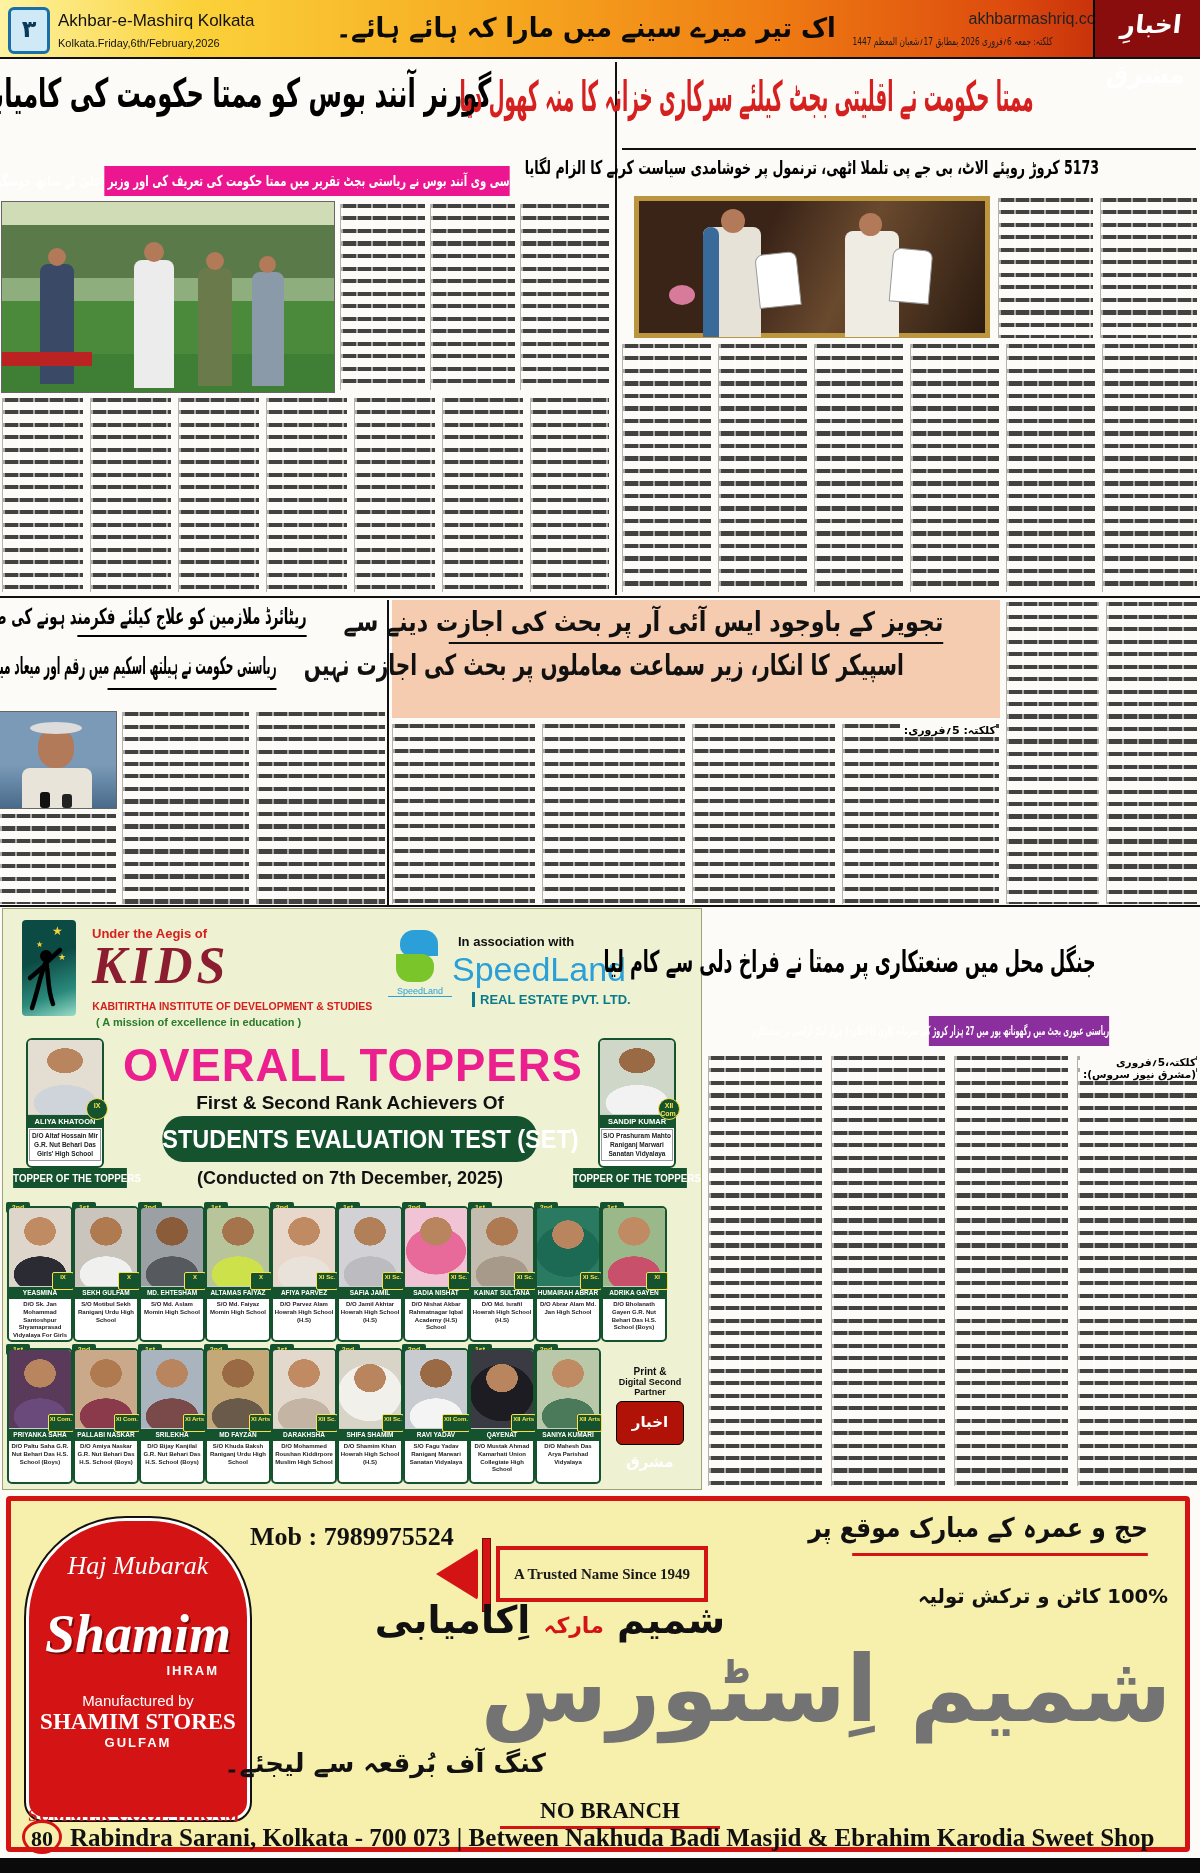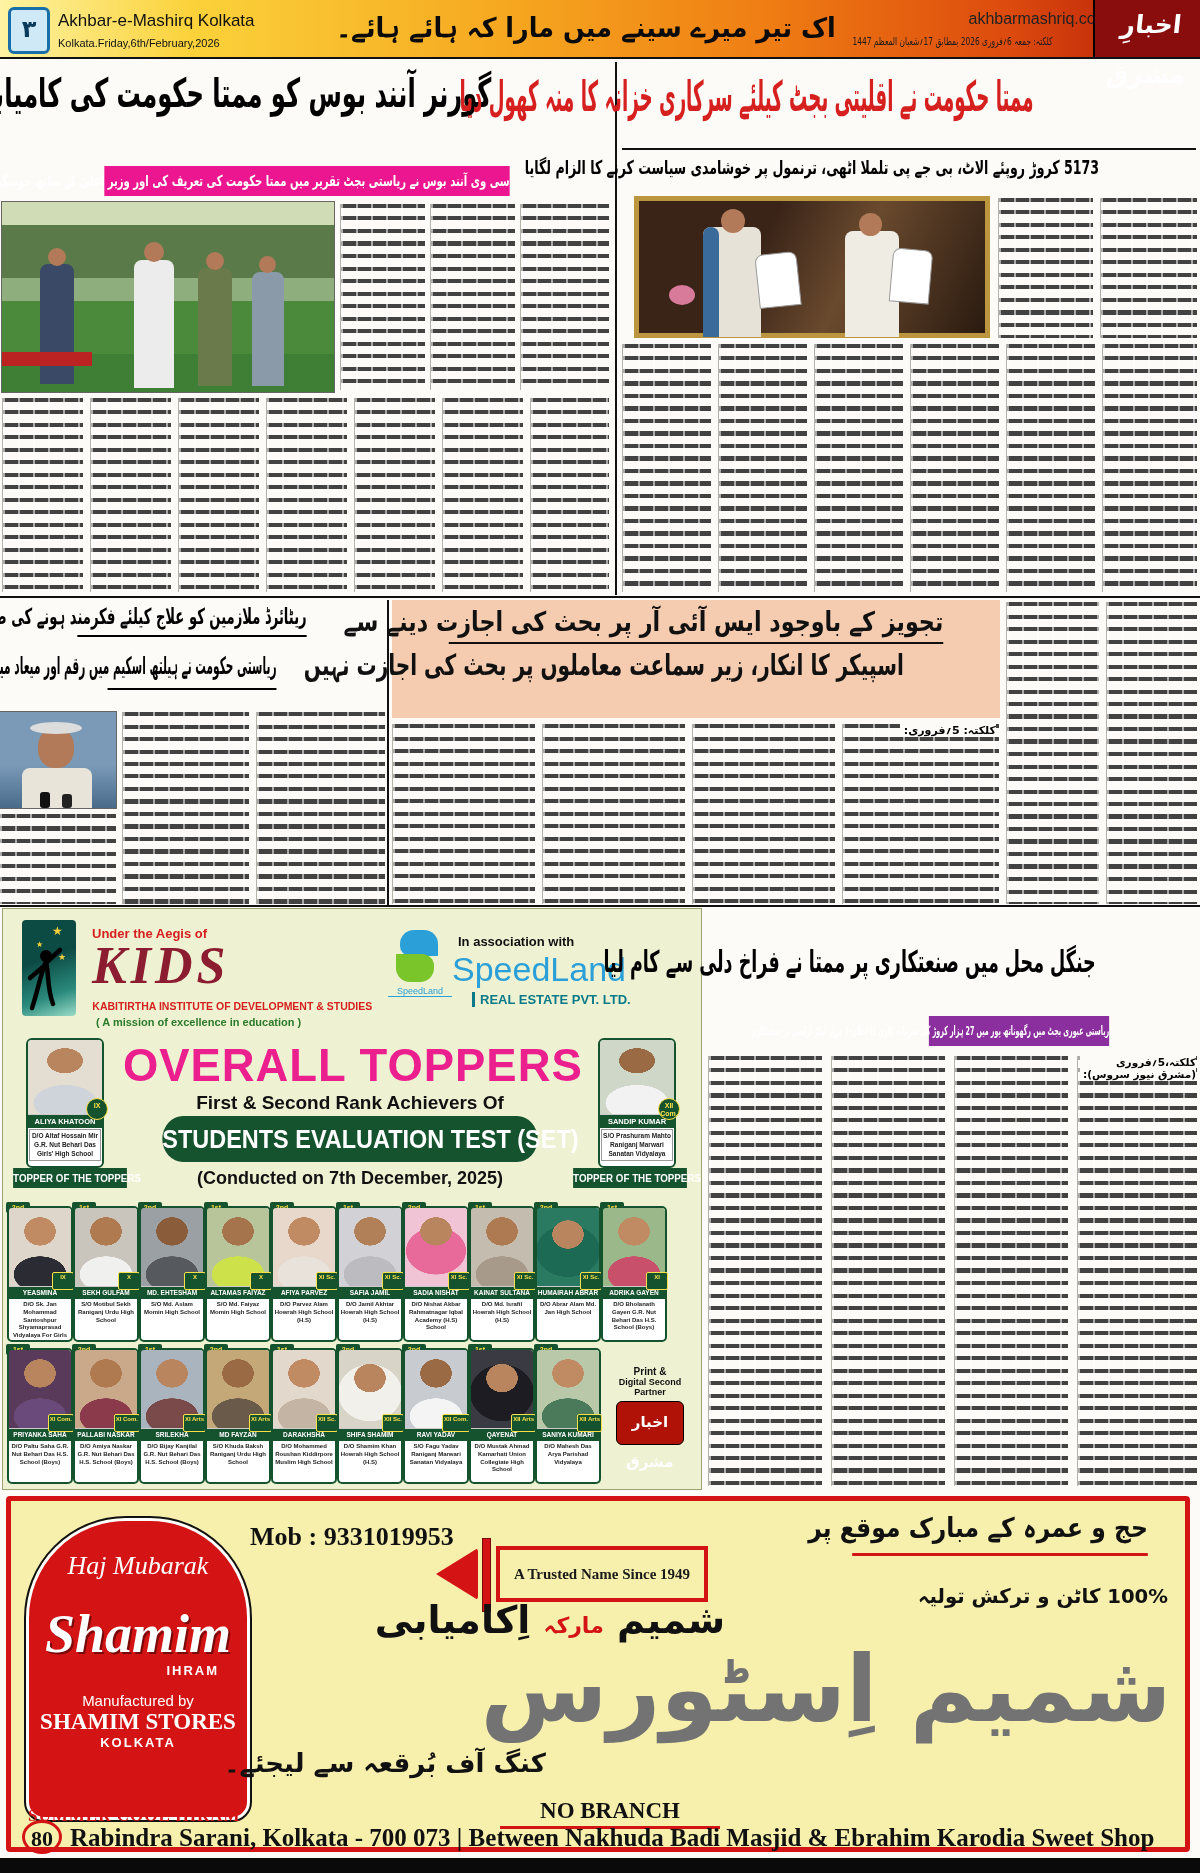--- a/index.html
+++ b/index.html
@@ -361,24 +361,24 @@
   <div class="abs urdu" style="left:1080px;top:1056px;width:116px;font-size:10.5px;font-weight:bold;background:#fcfbf7;">کلکتہ،5؍فروری (مشرق نیوز سروس):</div>
 
   <div id="shambox" class="abs"></div>
 
   <div id="hajlogo" class="abs">
     <div class="serif" style="margin-top:30px;font-size:26px;font-style:italic;">Haj Mubarak</div>
     <div class="serif" style="font-size:54px;font-style:italic;font-weight:bold;line-height:1.05;text-shadow:2px 2px 0 #7a0a0a;margin-top:25px;">Shamim</div>
     <div style="font-size:13px;font-weight:bold;letter-spacing:2px;text-align:right;padding-right:28px;">IHRAM</div>
     <div style="margin-top:14px;font-size:15px;">Manufactured by</div>
     <div class="serif" style="font-size:23px;font-weight:bold;">SHAMIM STORES</div>
-    <div style="font-size:13px;font-weight:bold;letter-spacing:2px;">KOLKATA</div>
-  </div>
-
-  <div class="abs serif" style="left:250px;top:1522px;font-size:26px;font-weight:bold;color:#111;">Mob : 9331019953</div>
+    <div style="font-size:13px;font-weight:bold;letter-spacing:2px;">GULFAM</div>
+  </div>
+
+  <div class="abs serif" style="left:250px;top:1522px;font-size:26px;font-weight:bold;color:#111;">Mob : 7989975524</div>
 
   <div class="abs" style="left:436px;top:1548px;width:0;height:0;border-top:26px solid transparent;border-bottom:26px solid transparent;border-right:42px solid #d41414;border-radius:4px;"></div>
   <div class="abs" style="left:482px;top:1538px;width:7px;height:72px;background:#d41414;border:1px solid #7a0a0a;"></div>
   <div class="abs" style="left:496px;top:1546px;width:212px;height:56px;border:4px solid #d41414;background:#f7f0ac;box-sizing:border-box;text-align:center;">
     <div class="serif fit" style="font-size:15px;font-weight:bold;color:#1a1a1a;line-height:48px;width:200px;margin:0 auto;">A Trusted Name Since 1949</div>
   </div>
 
   <div class="abs urdu fit center" style="left: 830px; top: 1512px; width: 340px; font-size: 27px; font-weight: bold; color: rgb(17, 17, 17); border-bottom: 3px solid rgb(212, 20, 20); padding-bottom: 10px; transform: scaleX(0.869565);">حج و عمرہ کے مبارک موقع پر</div>
   <div class="abs urdu fit center" style="left: 920px; top: 1584px; width: 250px; font-size: 20px; font-weight: bold; color: rgb(17, 17, 17); transform: scaleX(0.984252);">100% کاٹن و ترکش تولیہ</div>
 

